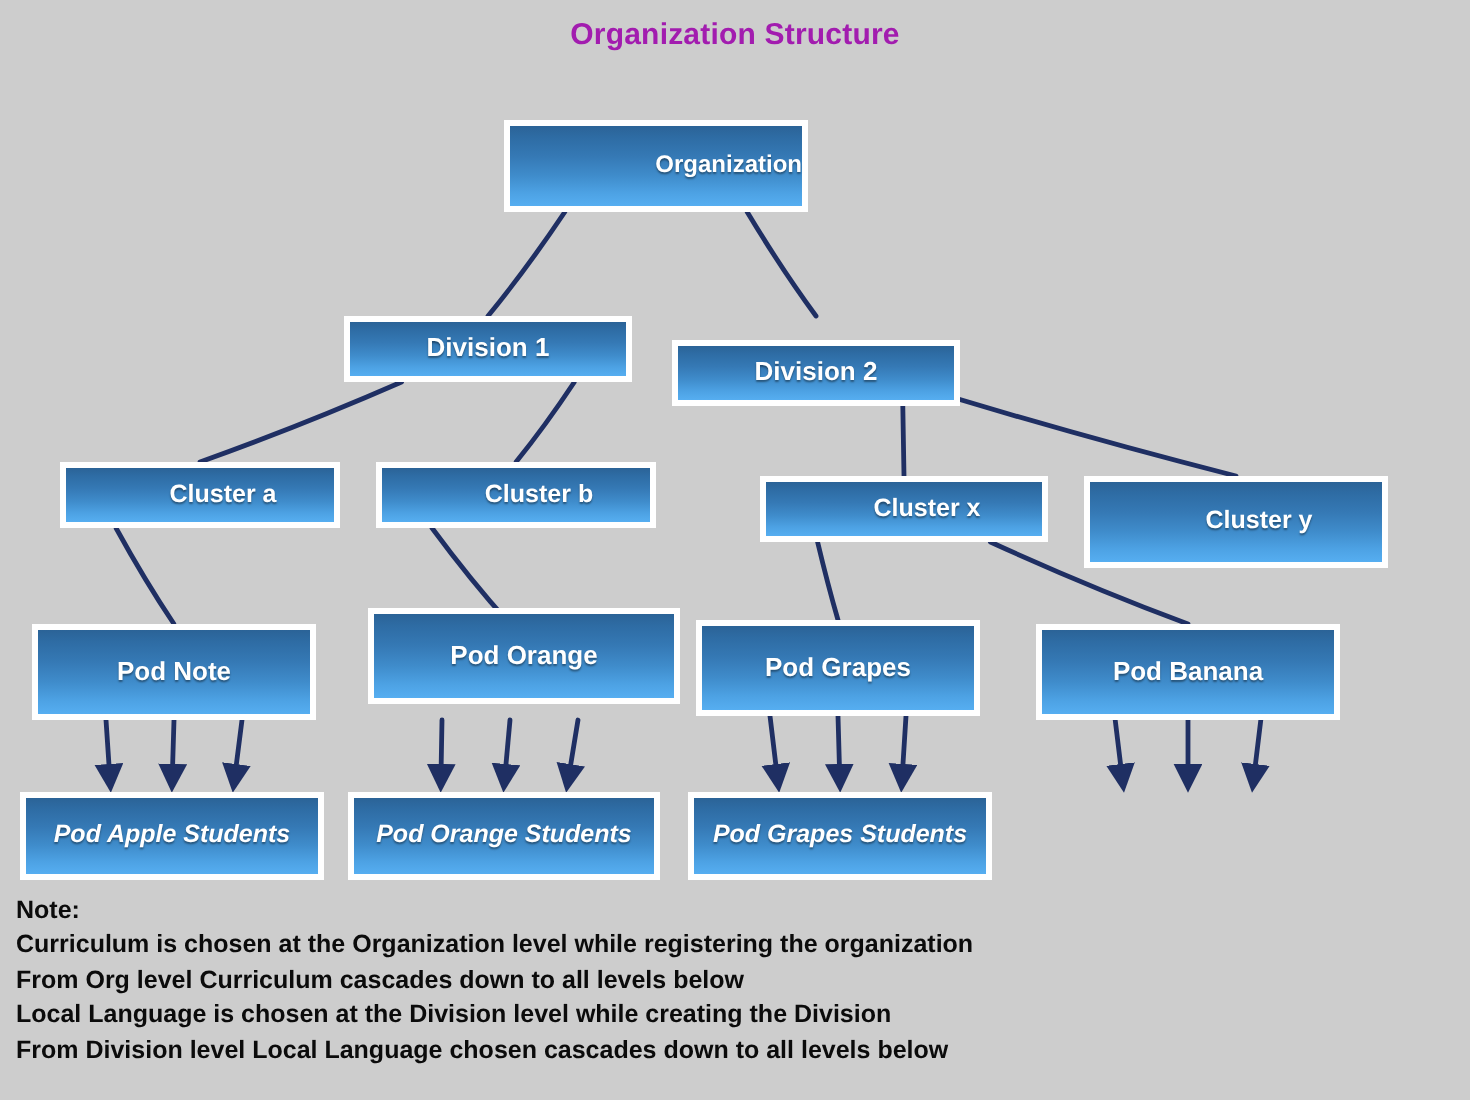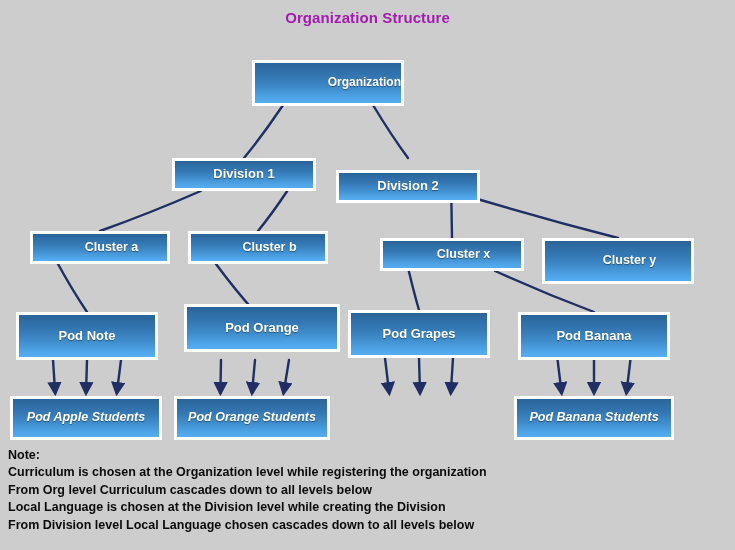--- a/index.html
+++ b/index.html
@@ -161,24 +161,24 @@
   </div>
 
   <div class="node lvl-stu" style="left: 10px; top: 396px; width: 152px; height: 44px;">
     <span>Pod Apple Students</span>
   </div>
 
   <div class="node lvl-stu" style="left: 174px; top: 396px; width: 156px; height: 44px;">
     <span>Pod Orange Students</span>
   </div>
 
+  <div class="node lvl-stu" style="left: 344px; top: 396px; width: 152px; height: 44px;">
+    <span>Pod Grapes Students</span>
+  </div>
 
-  <div class="node lvl-stu" style="left: 514px; top: 396px; width: 160px; height: 44px;">
-    <span>Pod Banana Students</span>
-  </div>
 
   <div id="note">
     <div class="note-line">Note:</div>
     <div class="note-line">Curriculum is chosen at the Organization level while registering the organization</div>
     <div class="note-line">From Org level Curriculum cascades down to all levels below</div>
     <div class="note-line">Local Language is chosen at the Division level while creating the Division</div>
     <div class="note-line">From Division level Local Language chosen cascades down to all levels below</div>
   </div>
 
 </div>

